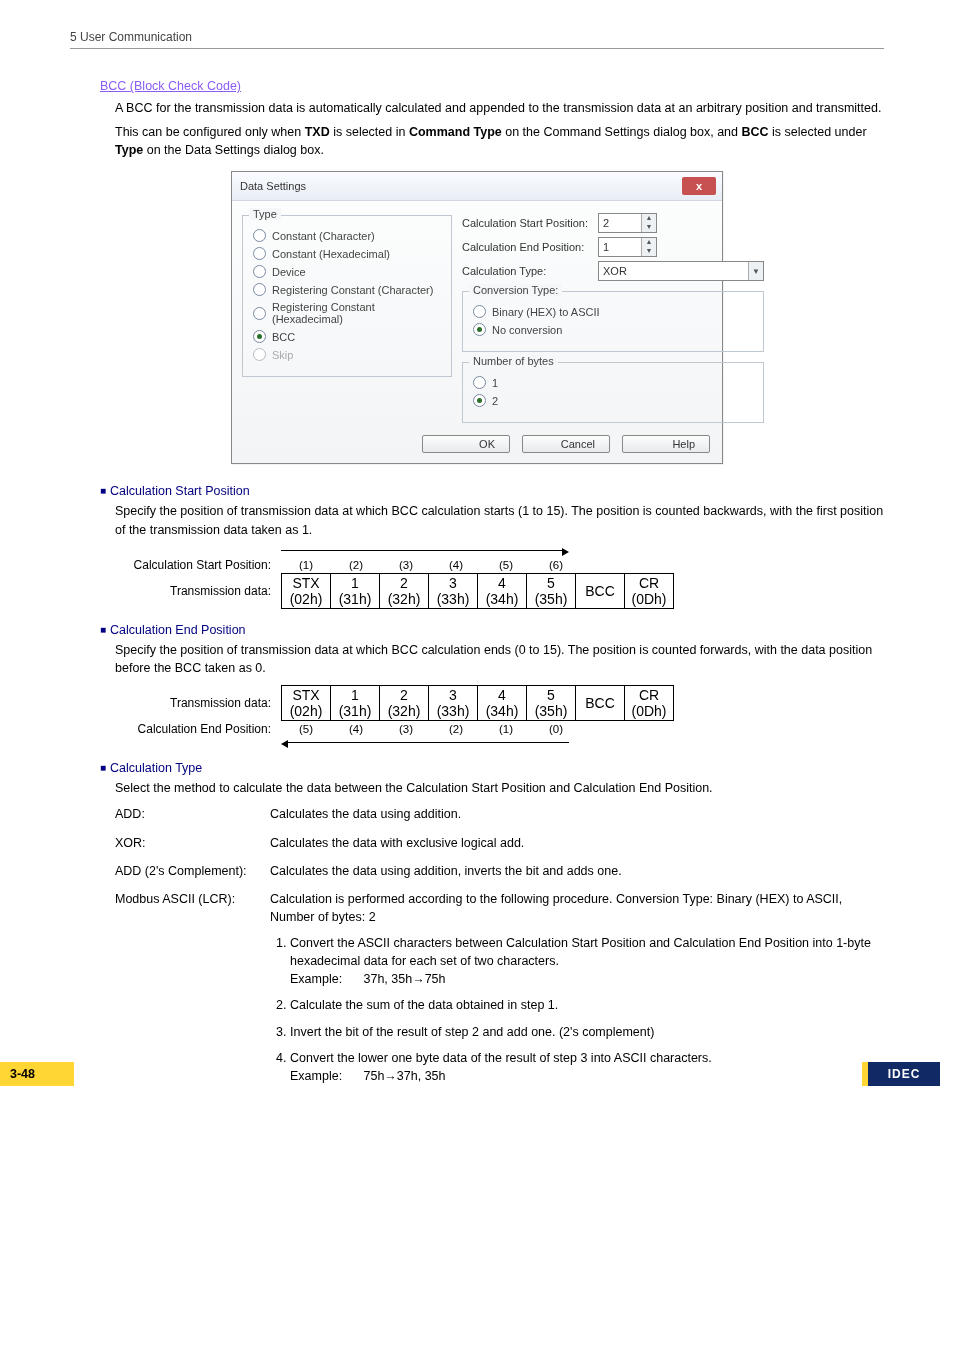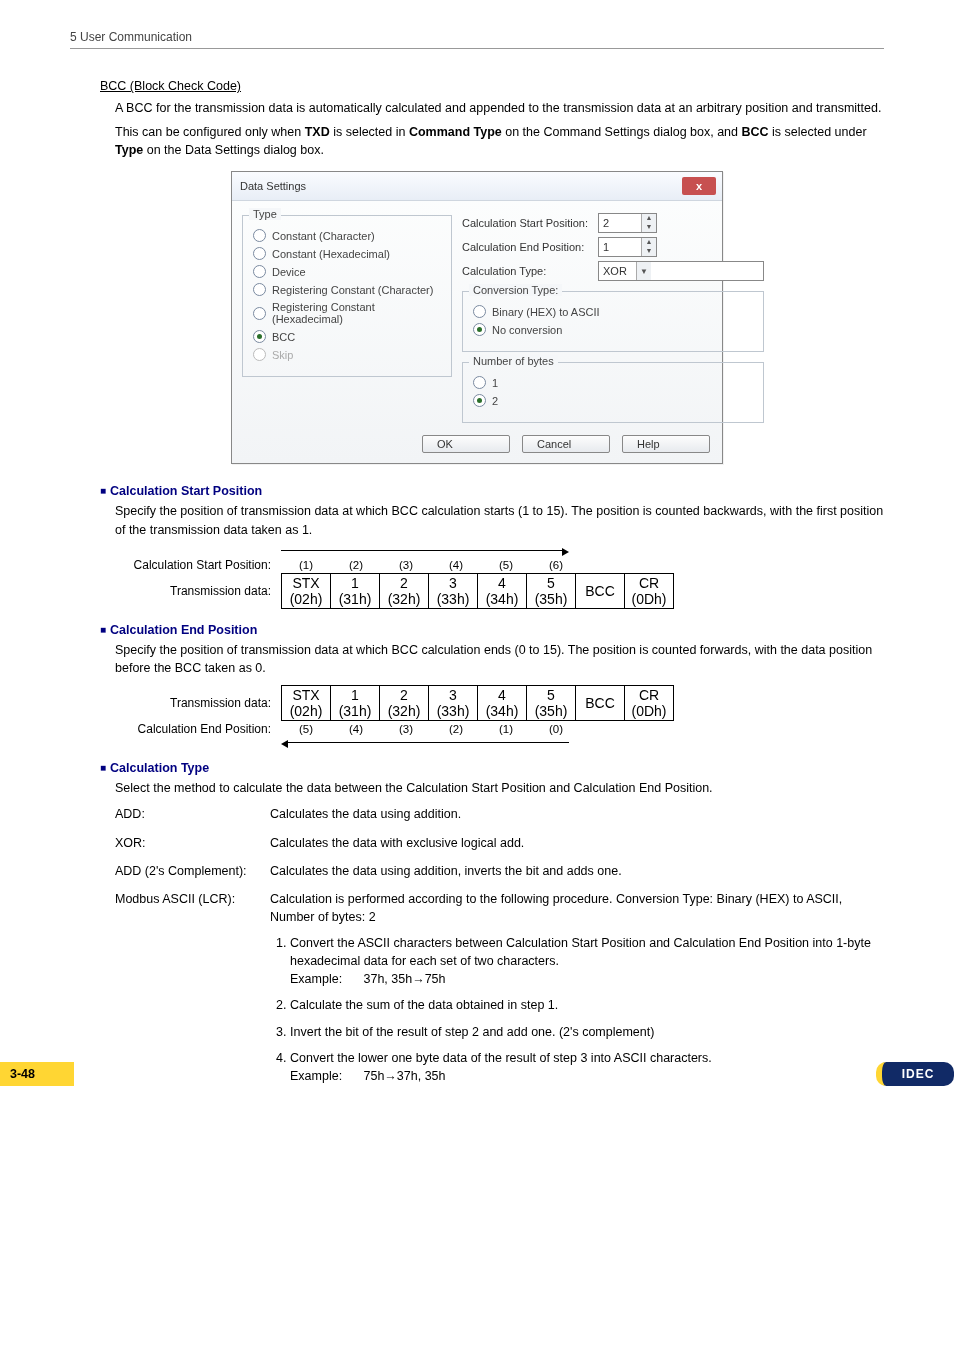--- a/index.html
+++ b/index.html
@@ -26,21 +26,21 @@
     padding-left: 0;
   }
   .hr-top {
     border: none;
     border-top: 1px solid #999;
     margin: 0 0 30px 0;
   }
   h4.bcc-title {
     font-size: 12.5px;
     font-weight: normal;
-    color: #000000;
+    color: #8b5cf6;
     text-decoration: underline;
     margin: 0 0 6px 30px;
   }
   .body-indent {
     margin-left: 45px;
     margin-right: 0;
     line-height: 1.45;
   }
   .body-indent p {
     margin: 0 0 6px 0;
@@ -159,20 +159,21 @@
     flex: 1;
     font-size: 7px;
     line-height: 8px;
     text-align: center;
     background: #eef1f4;
     color: #555;
   }
   .combo {
     display: inline-flex;
     align-items: center;
+    justify-content: space-between;
     border: 1px solid #888;
     height: 18px;
     width: 160px;
     background: #fff;
     padding-left: 4px;
     gap: 9px;
   }
   .combo .arrow {
     width: 14px; height: 100%;
     border-left: 1px solid #aaa;
@@ -185,30 +186,30 @@
     display: flex;
     justify-content: flex-end;
     gap: 12px;
     padding: 6px 12px 10px 0;
   }
   .dlg-buttons .btn {
     border: 1px solid #888;
     background: linear-gradient(#fdfdfd,#e7eaee);
     padding: 2px 14px;
     min-width: 58px;
-    text-align: left;
+    text-align: right;
     font-size: 11px;
     border-radius: 2px;
   }
 
   
   .sub-hdr {
     margin: 14px 0 4px 30px;
     color: #000080;
-    font-weight: bold;
+    font-weight: normal;
     font-size: 12.5px;
   }
   .sub-hdr .square {
     color: #000080;
     font-size: 10px;
     margin-right: 4px;
     vertical-align: 1px;
   }
 
   
@@ -312,33 +313,32 @@
     height: 24px;
     background: #e0e0e0;
     display: flex;
     align-items: center;
     justify-content: center;
     font-size: 12px;
     color: #333;
   }
   .footer .idec {
     position: absolute;
-    right: 0; top: 0;
+    right: 14px; top: 0;
     height: 24px;
     width: 72px;
     background: #112a66;
     border-left: 6px solid #ffd633;
     color: #fff;
     font-weight: bold;
     font-size: 12px;
     display: flex;
     align-items: center;
     justify-content: center;
     letter-spacing: 1px;
-    border-radius: 10px;
   }
 </style>
 </head>
 <body>
 
 <div class="page">
 
   <div class="running-head">5 User Communication</div>
   <hr class="hr-top">
 

